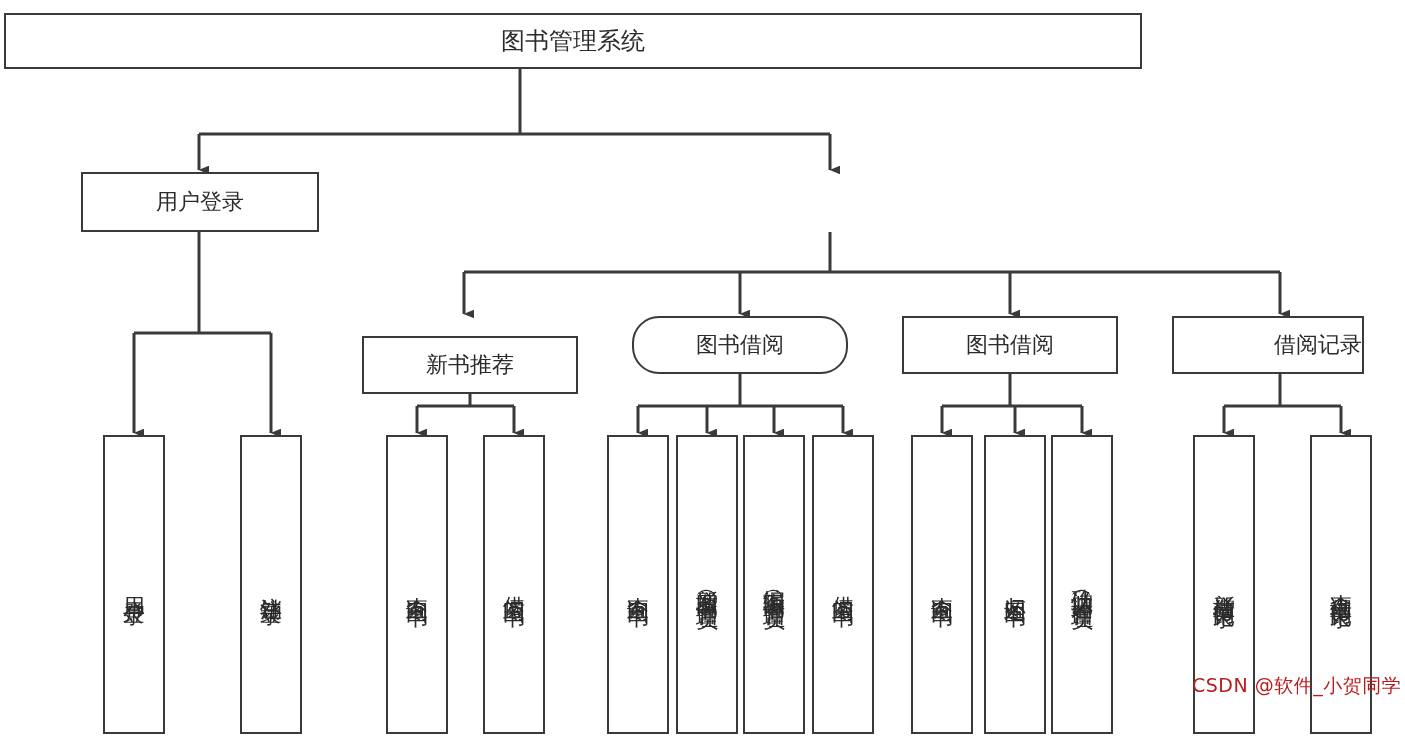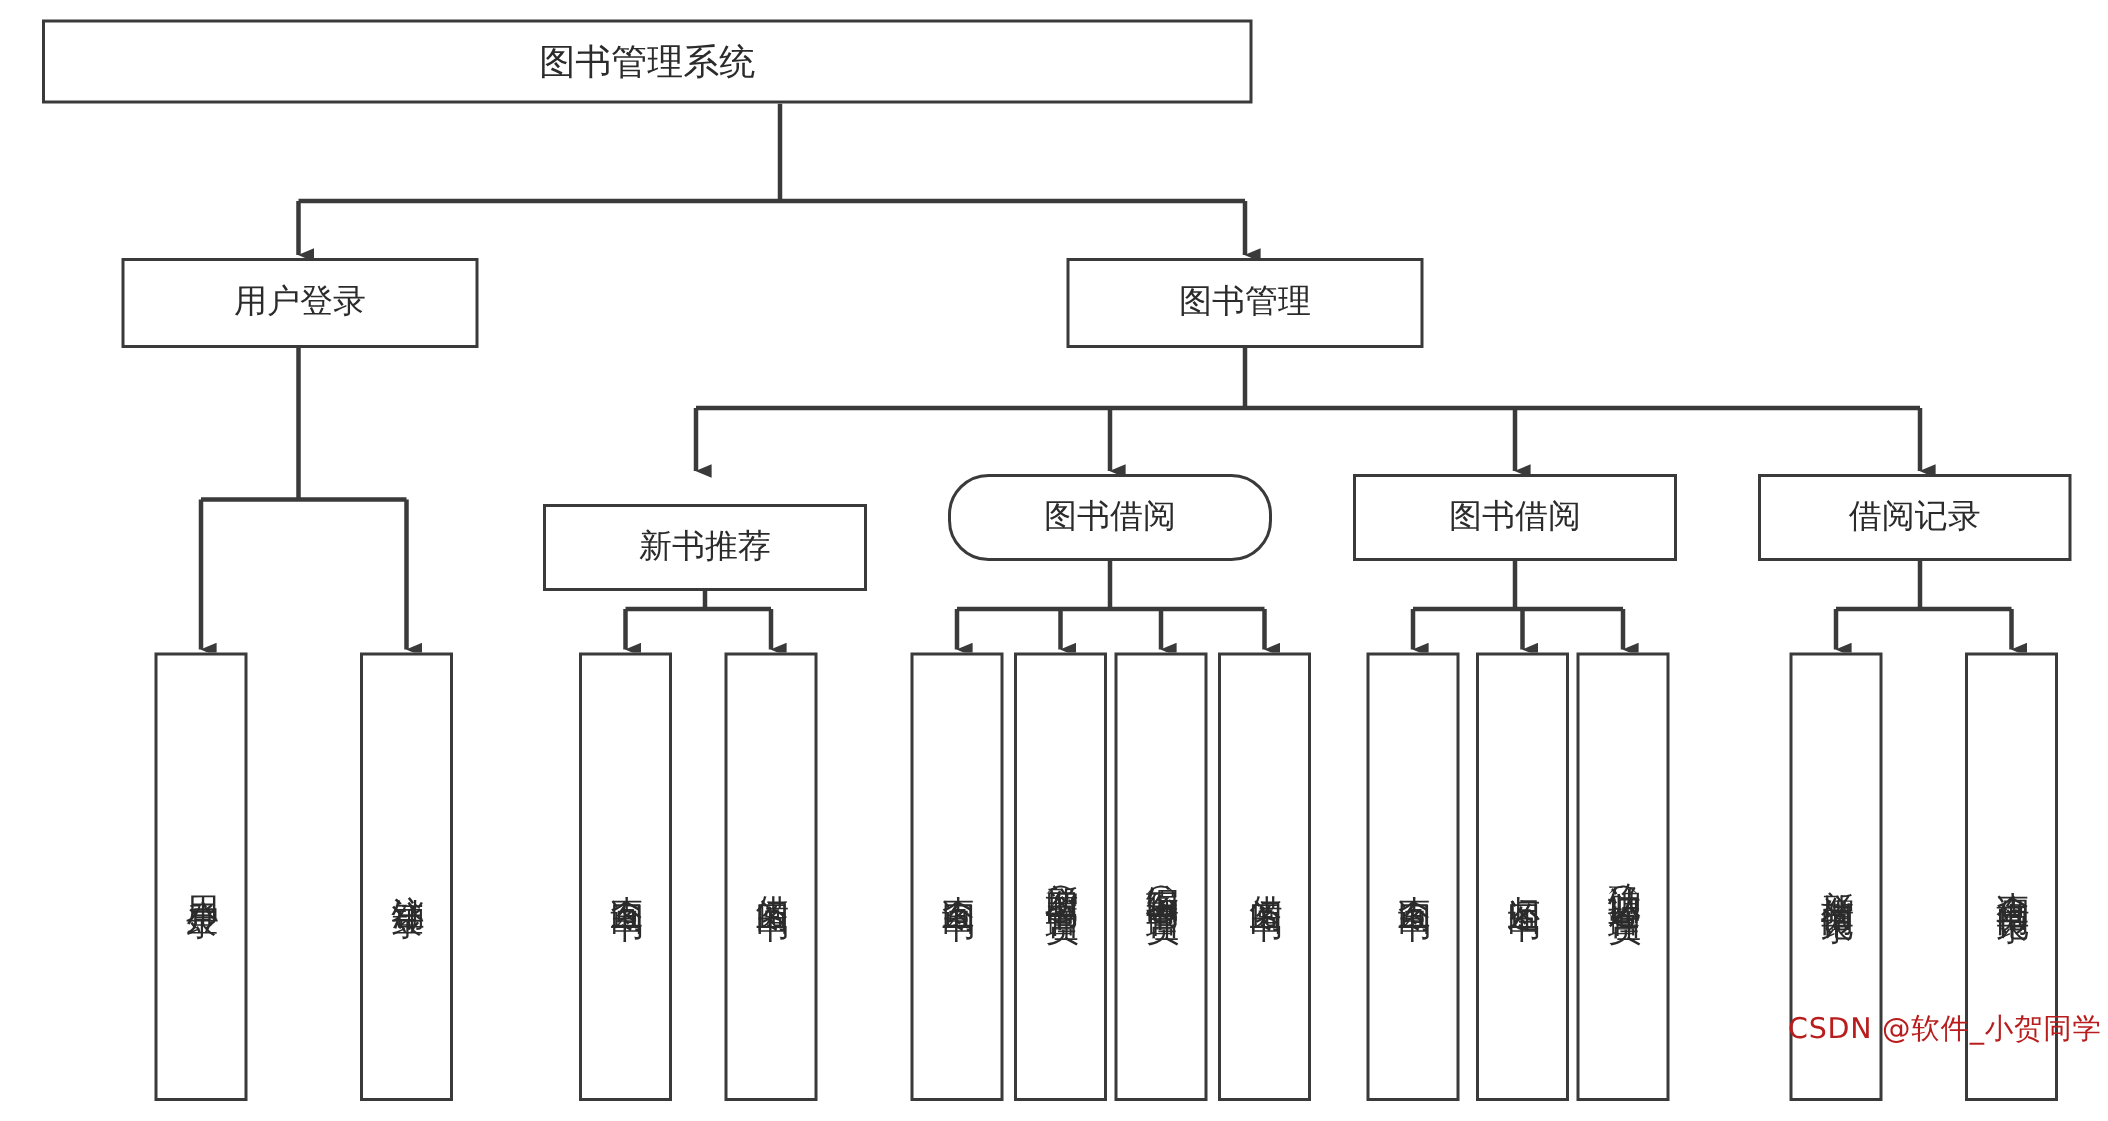--- a/index.html
+++ b/index.html
@@ -116,41 +116,38 @@
         <line x1="942" y1="406" x2="942" y2="433" stroke="#3a3a3a" marker-end="url(#arrowhead)"></line>
         <line x1="1015" y1="406" x2="1015" y2="433" stroke="#3a3a3a" marker-end="url(#arrowhead)"></line>
         <line x1="1082" y1="406" x2="1082" y2="433" stroke="#3a3a3a" marker-end="url(#arrowhead)"></line>
         <line x1="1280" y1="374" x2="1280" y2="406" stroke="#3a3a3a"></line>
         <line x1="1224" y1="406" x2="1341" y2="406" stroke="#3a3a3a"></line>
         <line x1="1224" y1="406" x2="1224" y2="433" stroke="#3a3a3a" marker-end="url(#arrowhead)"></line>
         <line x1="1341" y1="406" x2="1341" y2="433" stroke="#3a3a3a" marker-end="url(#arrowhead)"></line>
       </g>
   </svg>
 
-  <div class="node level-root" style="left: 28px; top: 13px; width: 807px; height: 56px; border-color: rgb(58, 58, 58); background: rgb(255, 255, 255);">
+  <div class="node level-root" style="left: 4px; top: 13px; width: 1138px; height: 56px; border-color: rgb(58, 58, 58); background: rgb(255, 255, 255);">
     <span class="node-label" style="color: rgb(43, 43, 43);">图书管理系统</span>
   </div>
 
   <div class="node level-1" style="left: 81px; top: 172px; width: 238px; height: 60px; border-color: rgb(58, 58, 58); background: rgb(255, 255, 255);">
     <span class="node-label" style="color: rgb(43, 43, 43);">用户登录</span>
-  </div>
-  <div class="node level-1" style="left: 711px; top: 172px; width: 238px; height: 60px; border-color: rgb(58, 58, 58); background: rgb(255, 255, 255);">
-    <span class="node-label" style="color: rgb(43, 43, 43);">图书管理</span>
   </div>
 
   <div class="node level-2" style="left: 362px; top: 316px; width: 216px; height: 58px; border-color: rgb(58, 58, 58); background: rgb(255, 255, 255); margin-top: 20px;">
     <span class="node-label" style="color: rgb(43, 43, 43);">新书推荐</span>
   </div>
   <div class="node level-2" style="left: 632px; top: 316px; width: 216px; height: 58px; border-color: rgb(58, 58, 58); background: rgb(255, 255, 255); border-radius: 27px;">
     <span class="node-label" style="color: rgb(43, 43, 43);">图书借阅</span>
   </div>
   <div class="node level-2" style="left: 902px; top: 316px; width: 216px; height: 58px; border-color: rgb(58, 58, 58); background: rgb(255, 255, 255);">
     <span class="node-label" style="color: rgb(43, 43, 43);">图书借阅</span>
   </div>
-  <div class="node level-2" style="left: 1172px; top: 316px; width: 209px; height: 58px; border-color: rgb(58, 58, 58); background: rgb(255, 255, 255);">
+  <div class="node level-2" style="left: 1172px; top: 316px; width: 192px; height: 58px; border-color: rgb(58, 58, 58); background: rgb(255, 255, 255); justify-content: flex-end;">
     <span class="node-label" style="color: rgb(43, 43, 43);">借阅记录</span>
   </div>
 
   <div class="node level-3" style="left: 103px; top: 435px; width: 62px; height: 299px; border-color: rgb(58, 58, 58); background: rgb(255, 255, 255);">
     <span class="node-label" style="color: rgb(43, 43, 43);">用户登录</span>
   </div>
   <div class="node level-3" style="left: 240px; top: 435px; width: 62px; height: 299px; border-color: rgb(58, 58, 58); background: rgb(255, 255, 255);">
     <span class="node-label" style="color: rgb(43, 43, 43);">注销登录</span>
   </div>
   <div class="node level-3" style="left: 386px; top: 435px; width: 62px; height: 299px; border-color: rgb(58, 58, 58); background: rgb(255, 255, 255);">

